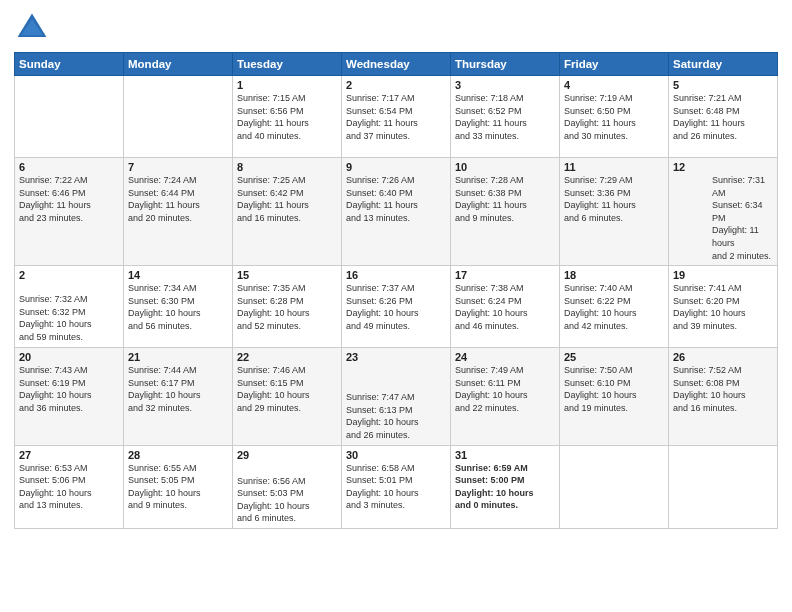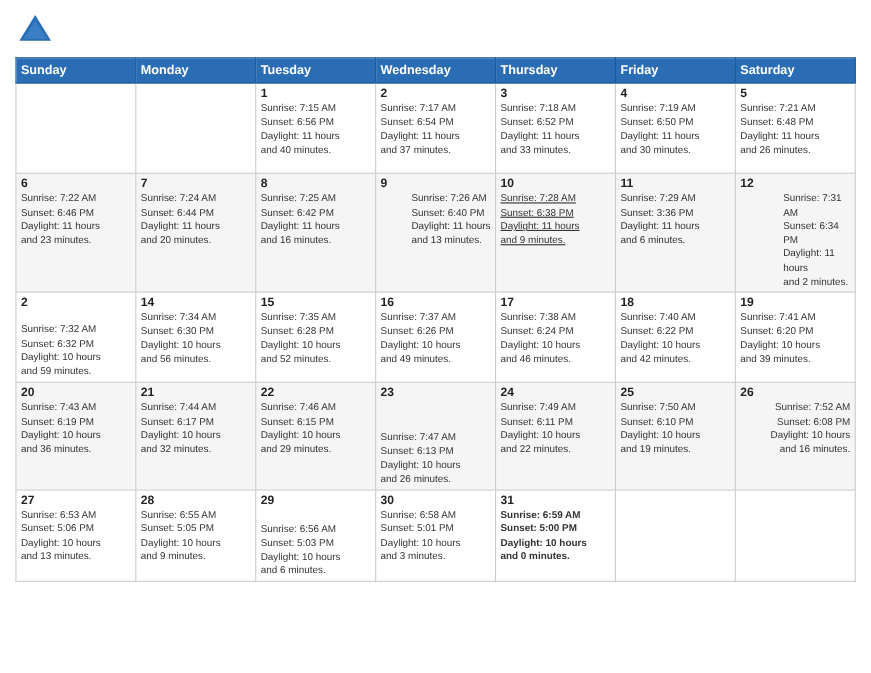--- a/index.html
+++ b/index.html
@@ -192,28 +192,28 @@
           </td>
           <td>
             <span class="day-number">8</span>
             <div class="day-info" style="white-space: pre-line;">Sunrise: 7:25 AM
 Sunset: 6:42 PM
 Daylight: 11 hours
 and 16 minutes.</div>
           </td>
           <td>
             <span class="day-number">9</span>
-            <div class="day-info" style="white-space: pre-line; margin-left: 28px;">Sunrise: 7:26 AM
+            <div class="day-info" style="white-space: pre-line;">Sunrise: 7:26 AM
 Sunset: 6:40 PM
 Daylight: 11 hours
 and 13 minutes.</div>
           </td>
           <td>
             <span class="day-number">10</span>
-            <div class="day-info" style="white-space: pre-line; text-decoration: underline;">Sunrise: 7:28 AM
+            <div class="day-info" style="white-space: pre-line;">Sunrise: 7:28 AM
 Sunset: 6:38 PM
 Daylight: 11 hours
 and 9 minutes.</div>
           </td>
           <td>
             <span class="day-number">11</span>
             <div class="day-info" style="white-space: pre-line;">Sunrise: 7:29 AM
 Sunset: 3:36 PM
 Daylight: 11 hours
 and 6 minutes.</div>
@@ -315,21 +315,21 @@
           </td>
           <td>
             <span class="day-number">25</span>
             <div class="day-info" style="white-space: pre-line;">Sunrise: 7:50 AM
 Sunset: 6:10 PM
 Daylight: 10 hours
 and 19 minutes.</div>
           </td>
           <td>
             <span class="day-number">26</span>
-            <div class="day-info" style="white-space: pre-line; text-align: right;">Sunrise: 7:52 AM
+            <div class="day-info" style="white-space: pre-line;">Sunrise: 7:52 AM
 Sunset: 6:08 PM
 Daylight: 10 hours
 and 16 minutes.</div>
           </td>
         </tr>
         <tr>
           <td>
             <span class="day-number">27</span>
             <div class="day-info" style="white-space: pre-line;">Sunrise: 6:53 AM
 Sunset: 5:06 PM

